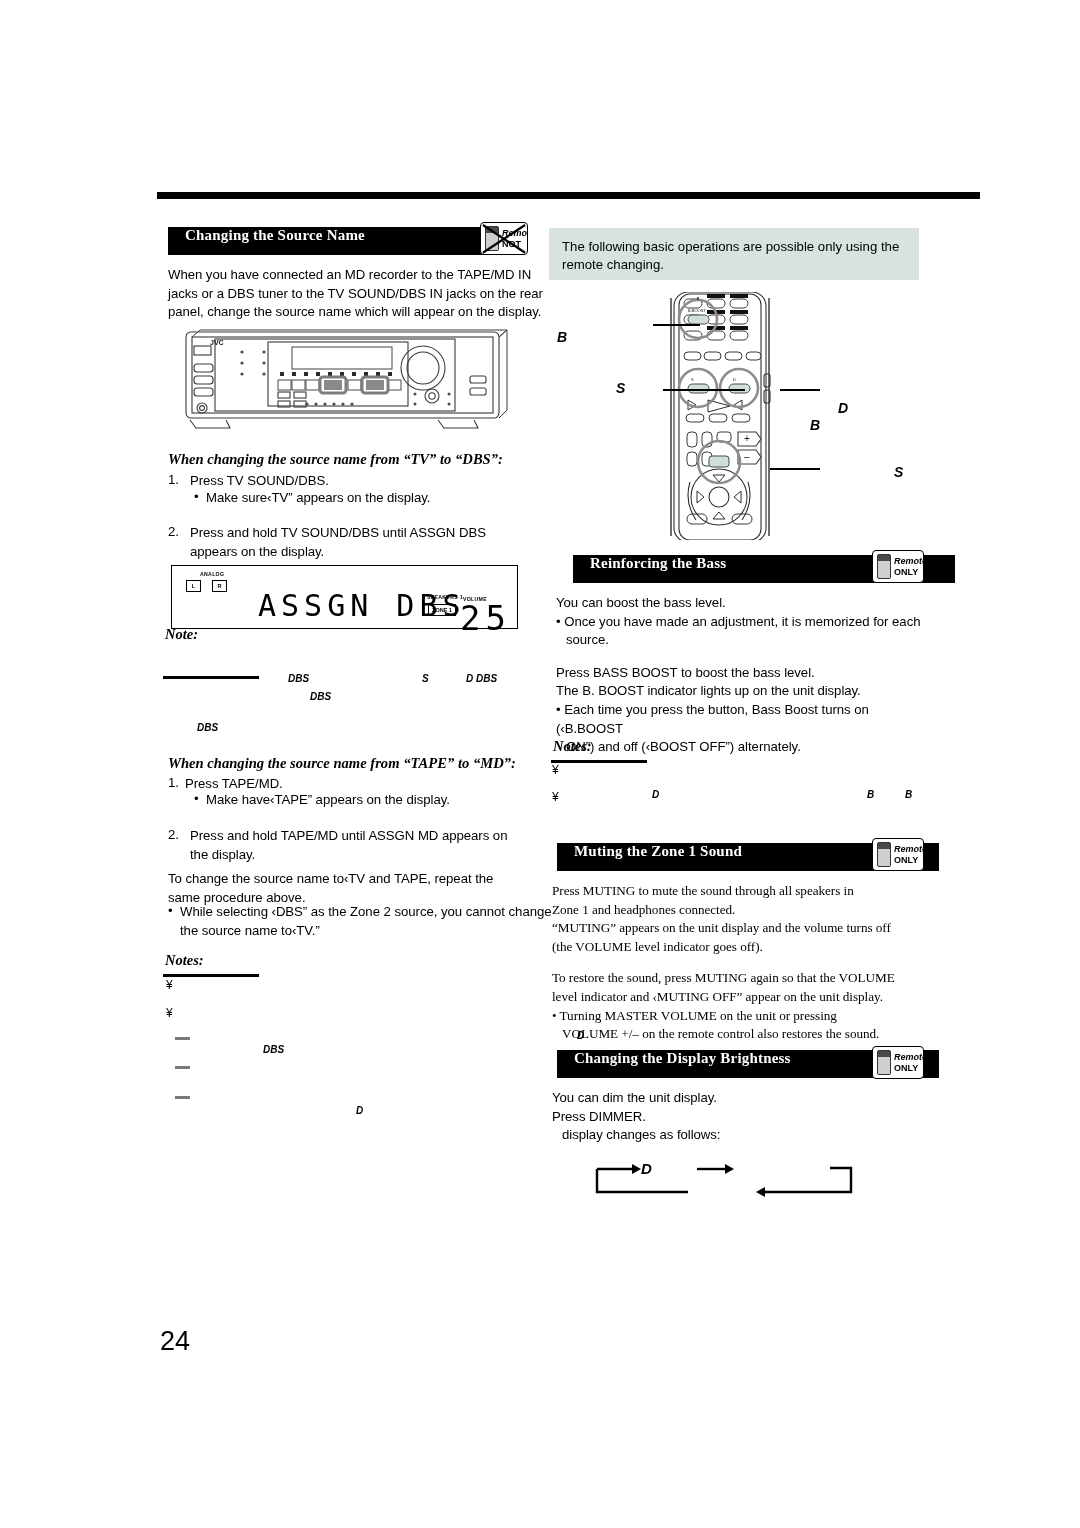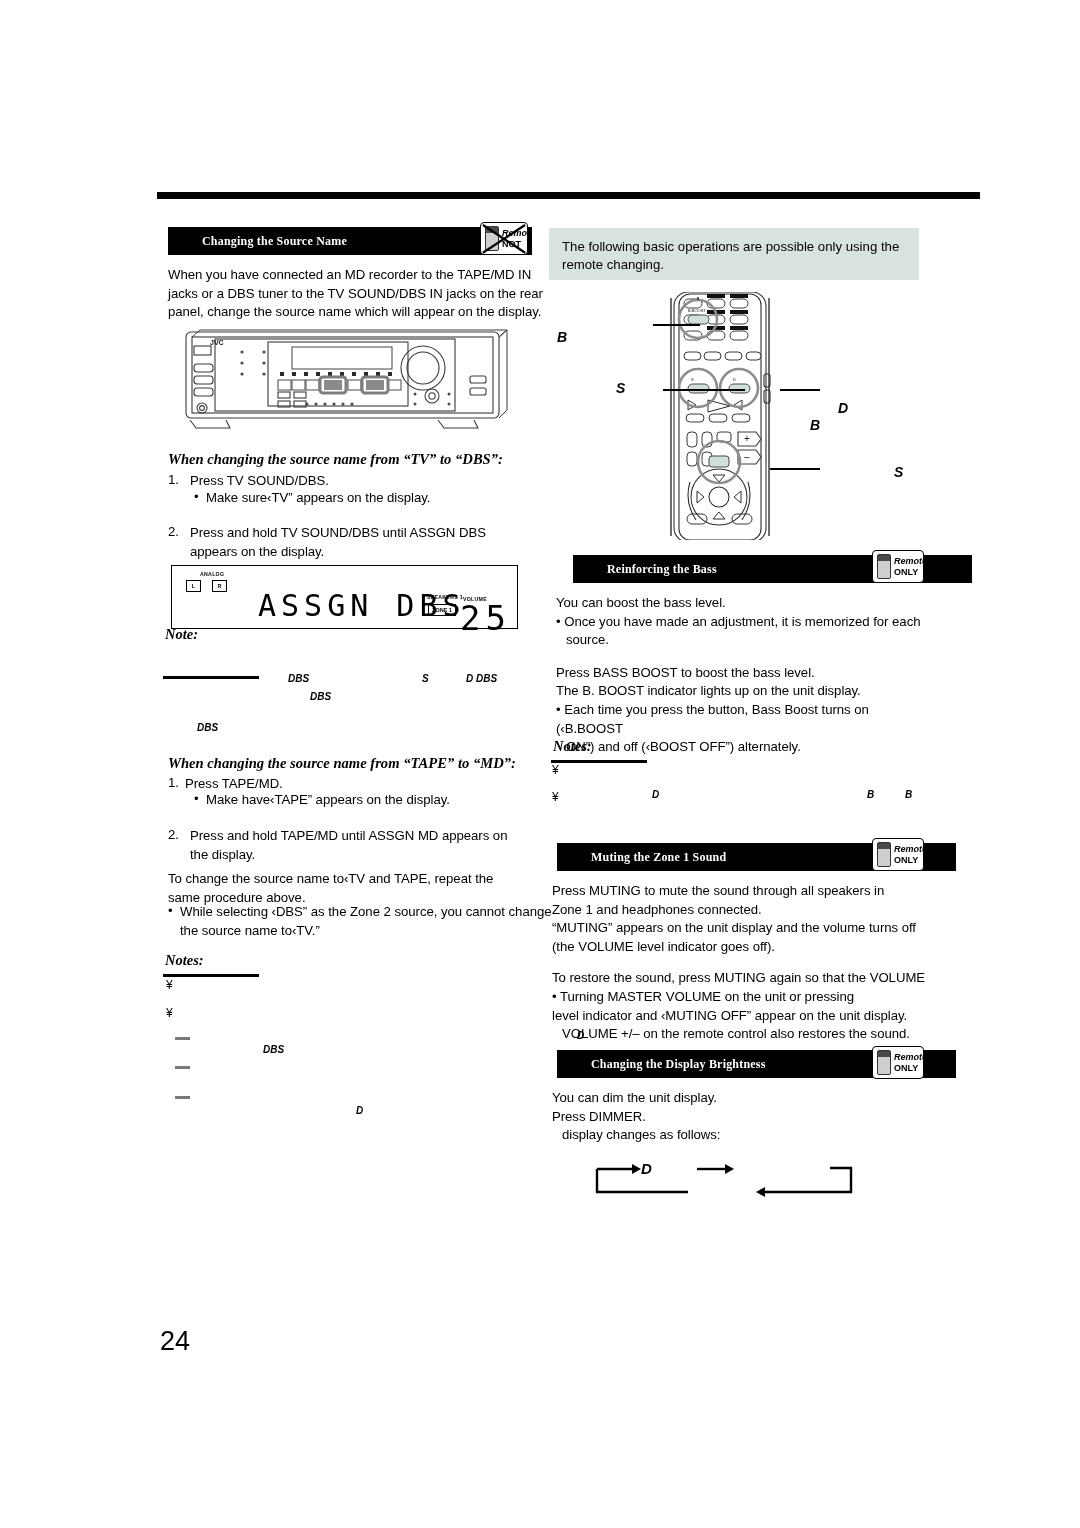--- a/index.html
+++ b/index.html
@@ -6,22 +6,22 @@
   body{width:1080px;height:1528px;position:relative;
        font-family:"Liberation Sans",sans-serif;color:#000;}
   .page{position:absolute;inset:0;background:#fff;}
 
   
   .abs{position:absolute;}
   .rule{position:absolute;background:#000;}
   .bodytext{font-size:13.2px;line-height:18.6px;letter-spacing:-0.05px;}
   .sec-bar{position:absolute;background:#000;color:#fff;
            font-family:"Liberation Serif",serif;font-weight:bold;
-           font-size:12px;display:flex;align-items:center;
-           padding-left:34px;letter-spacing:0.2px;}
+           font-size:15px;display:flex;align-items:flex-start;
+           padding-left:17px;letter-spacing:0.2px;}
   .hdr-it{font-family:"Liberation Serif",serif;font-style:italic;
           font-weight:bold;font-size:14.6px;}
   .note-h{font-family:"Liberation Serif",serif;font-style:italic;
           font-weight:bold;font-size:14.5px;}
   .note-underline{position:absolute;height:3px;background:#000;}
   .frag{position:absolute;font-weight:bold;font-style:italic;
         font-size:10px;font-family:"Liberation Sans",sans-serif;}
   .dash{position:absolute;height:2.5px;background:#7a7a7a;width:15px;}
   .yen{position:absolute;font-size:12px;}
   .bullet{position:absolute;font-size:13.2px;}
@@ -345,29 +345,29 @@
 
   <div class="sec-bar" style="left:557px;top:843px;width:365px;height:28px;">
     <span>Muting the Zone 1 Sound</span>
   </div>
   <div class="badge" style="left:872px;top:838px;width:52px;height:33px;">
     <div class="bat" style="height:23px;"></div>
     <div class="btxt">
       <span>Remote</span><br>
       <b>ONLY</b></div>
   </div>
-  <div class="abs bodytext" style="left:552px;top:882px;width:385px;">
+  <div class="abs bodytext" style="left:552px;top:882px;width:385px;font-family:Liberation Serif, serif;">
     <div>Press MUTING to mute the sound through all speakers in</div>
     <div>Zone 1 and headphones connected.</div>
     <div>“MUTING” appears on the unit display and the volume turns off</div>
     <div>(the VOLUME level indicator goes off).</div>
     <div style="height:13px"></div>
     <div>To restore the sound, press MUTING again so that the VOLUME</div>
+    <div>level indicator and ‹MUTING OFF” appear on the unit display.</div>
     <div>• Turning MASTER VOLUME on the unit or pressing</div>
-    <div>level indicator and ‹MUTING OFF” appear on the unit display.</div>
     <div style="padding-left:10px">VOLUME +/– on the remote control also restores the sound.</div>
   </div>
   <div class="frag" style="left:577px;top:1030px;">D</div>
 
   <div class="sec-bar" style="left:557px;top:1050px;width:365px;height:28px;">
     <span>Changing the Display Brightness</span>
   </div>
   <div class="badge" style="left:872px;top:1046px;width:52px;height:33px;">
     <div class="bat" style="height:23px;"></div>
     <div class="btxt">

